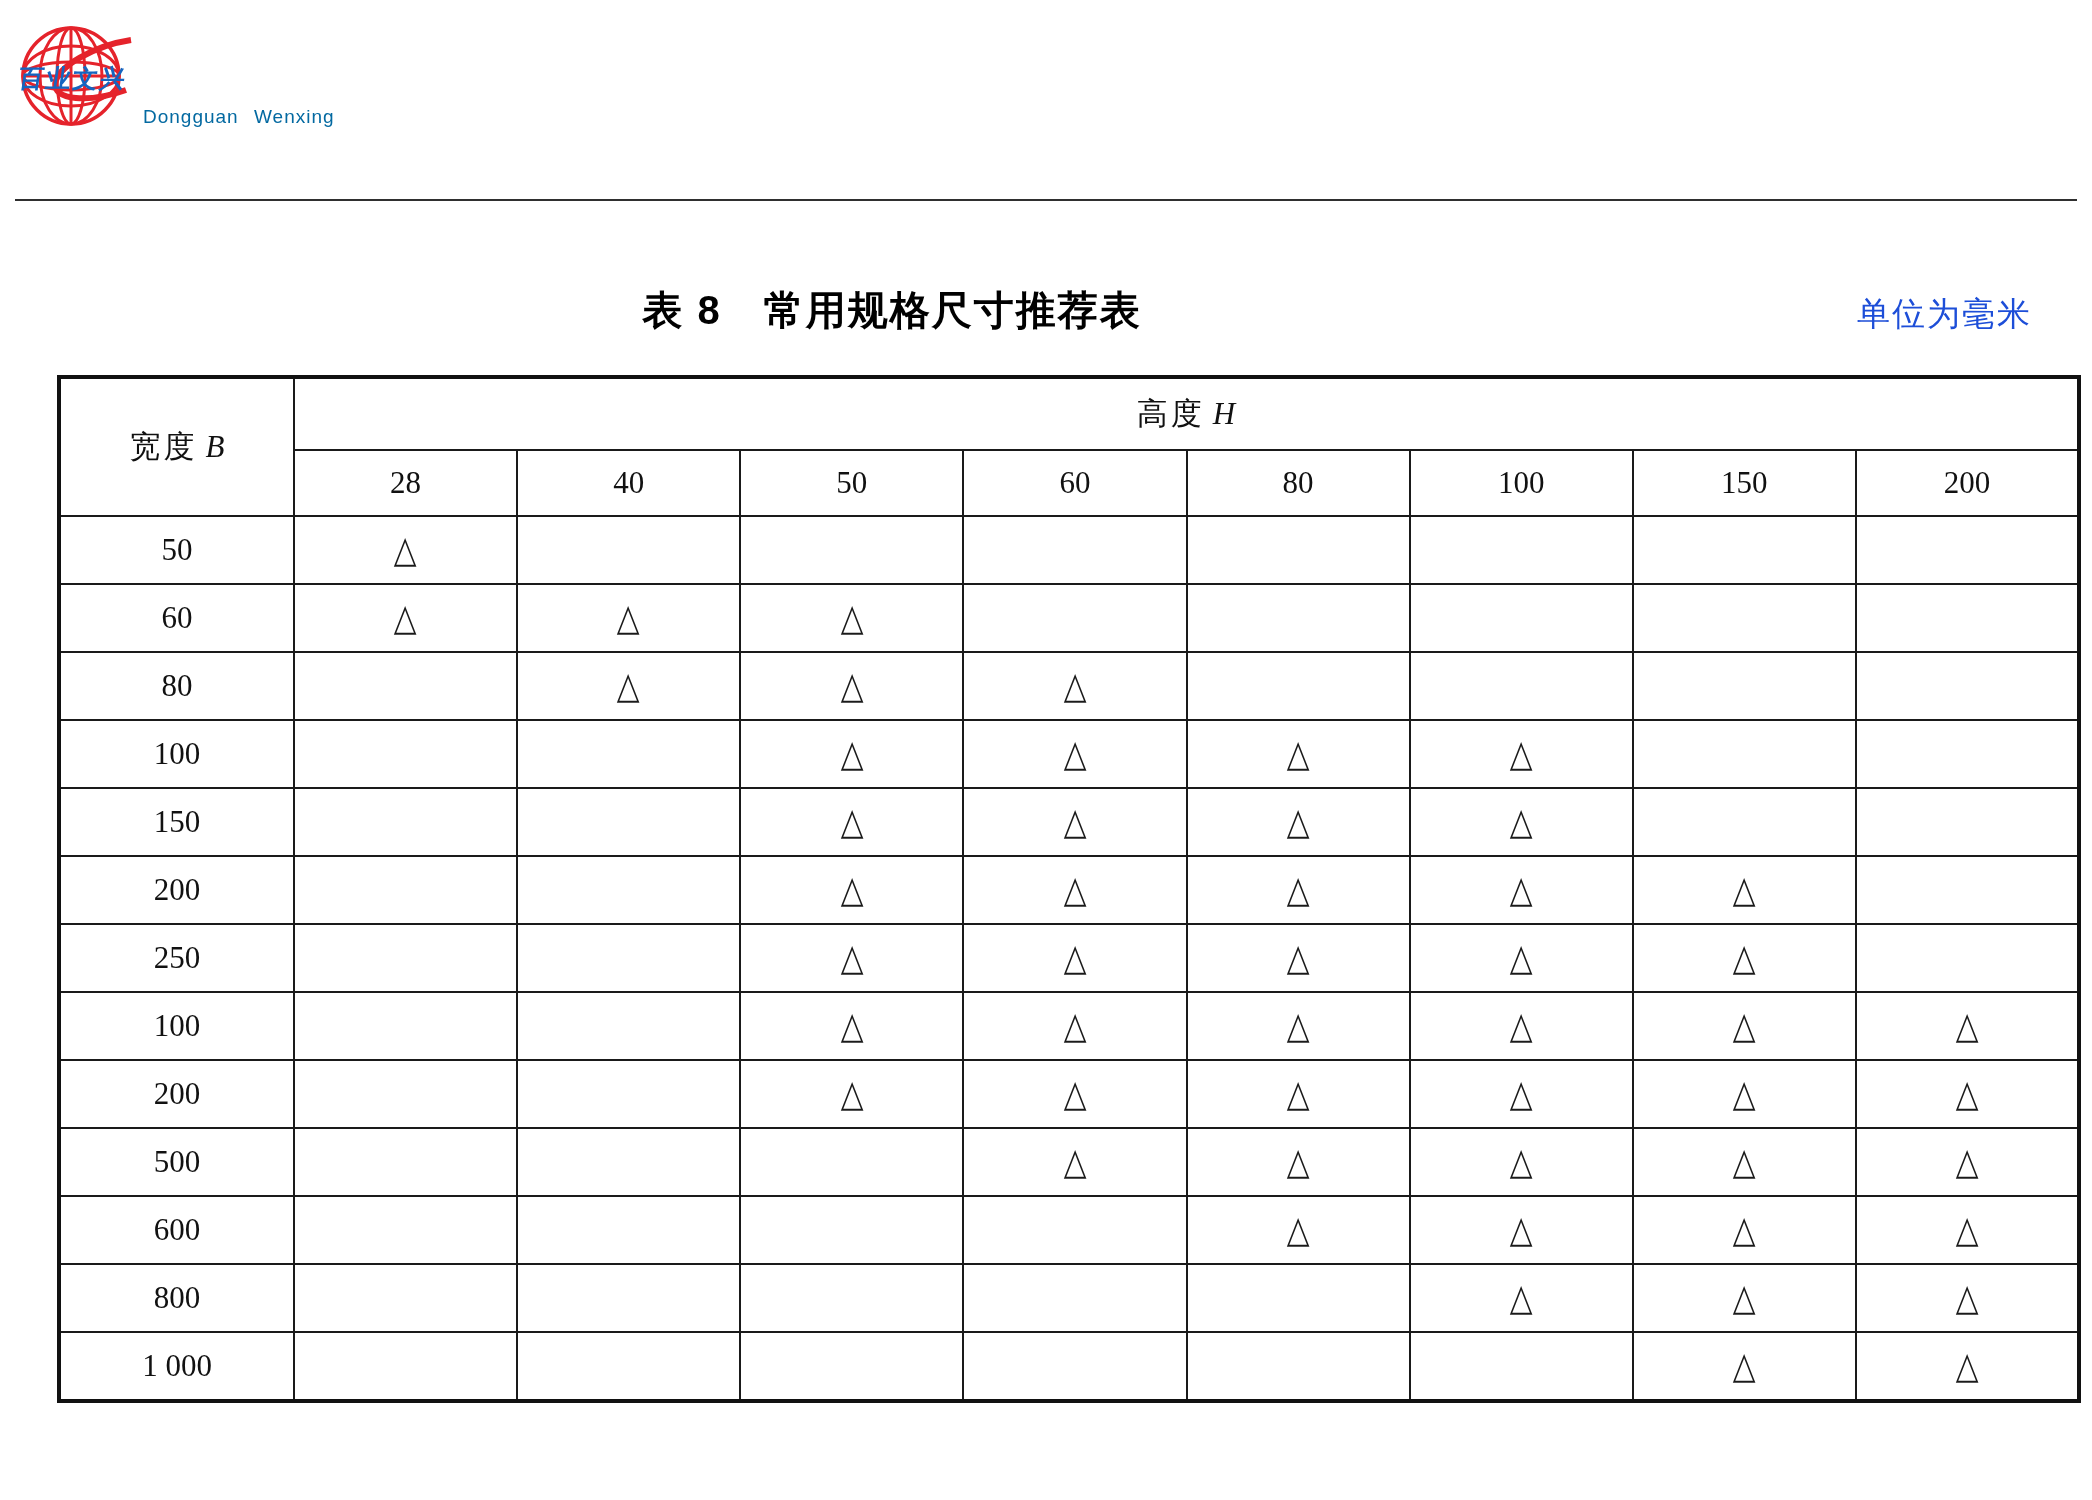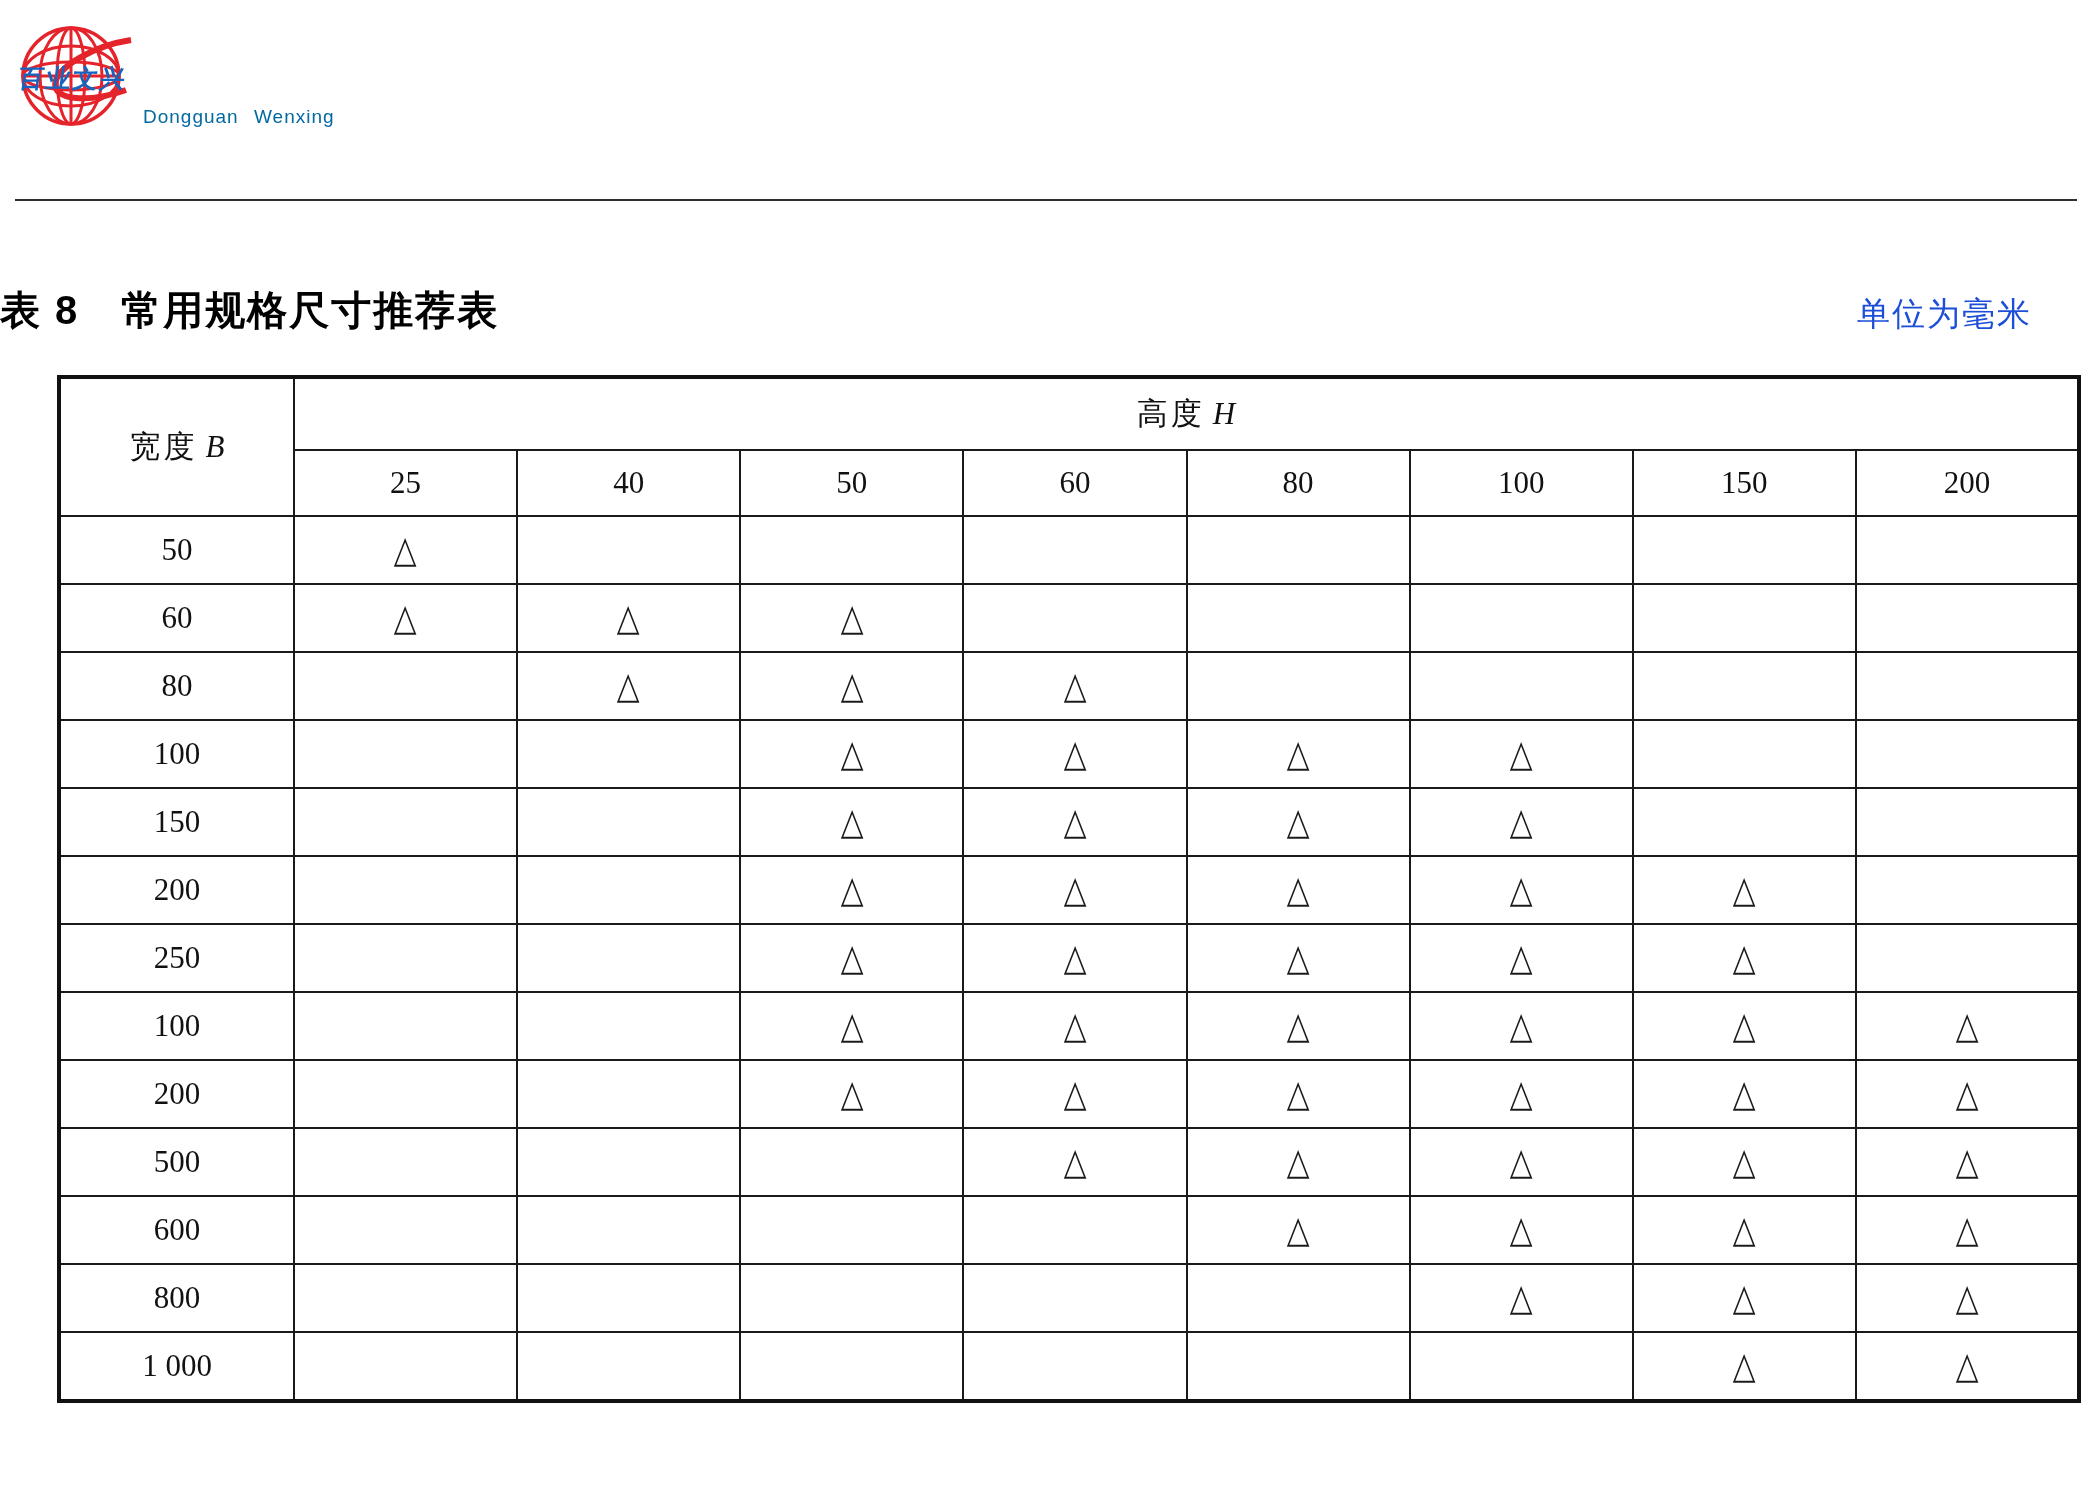--- a/index.html
+++ b/index.html
@@ -34,21 +34,21 @@
     font-size:19px;color:#0369a1;word-spacing:9px;letter-spacing:1px;
     white-space:nowrap;
   }
 
   
   .top-rule{position:absolute;left:15px;top:199px;width:2062px;height:2px;background:#2f2f2f;}
 
   
   .table-title{
     position:absolute;left:0;top:283px;width:1784px;
-    text-align:left;
+    text-align:center;
     font-family:"Liberation Sans","DejaVu Sans",sans-serif;
     font-weight:bold;font-size:40px;color:#000;
     letter-spacing:2px;
   }
   .unit-note{
     position:absolute;right:60px;top:292px;
     font-size:33px;color:#1d4ed8;letter-spacing:2px;
   }
 
   
@@ -110,21 +110,21 @@
     <thead>
       <tr class="h1">
         <th class="col-b" rowspan="2">
           <span class="hdr-cn">宽度</span><span class="hdr-var">B</span>
         </th>
         <th colspan="8">
           <span class="hdr-cn">高度</span><span class="hdr-var">H</span>
         </th>
       </tr>
       <tr class="h2">
-        <th>25</th>
+        <th>28</th>
         <th>40</th>
         <th>50</th>
         <th>60</th>
         <th>80</th>
         <th>100</th>
         <th>150</th>
         <th>200</th>
       </tr>
     </thead>
     <tbody>

